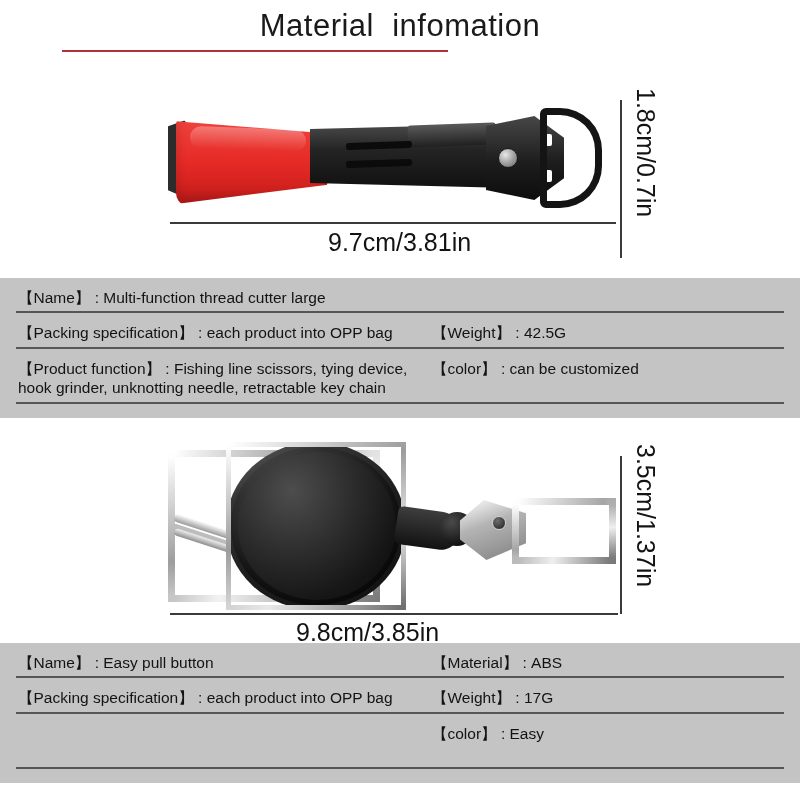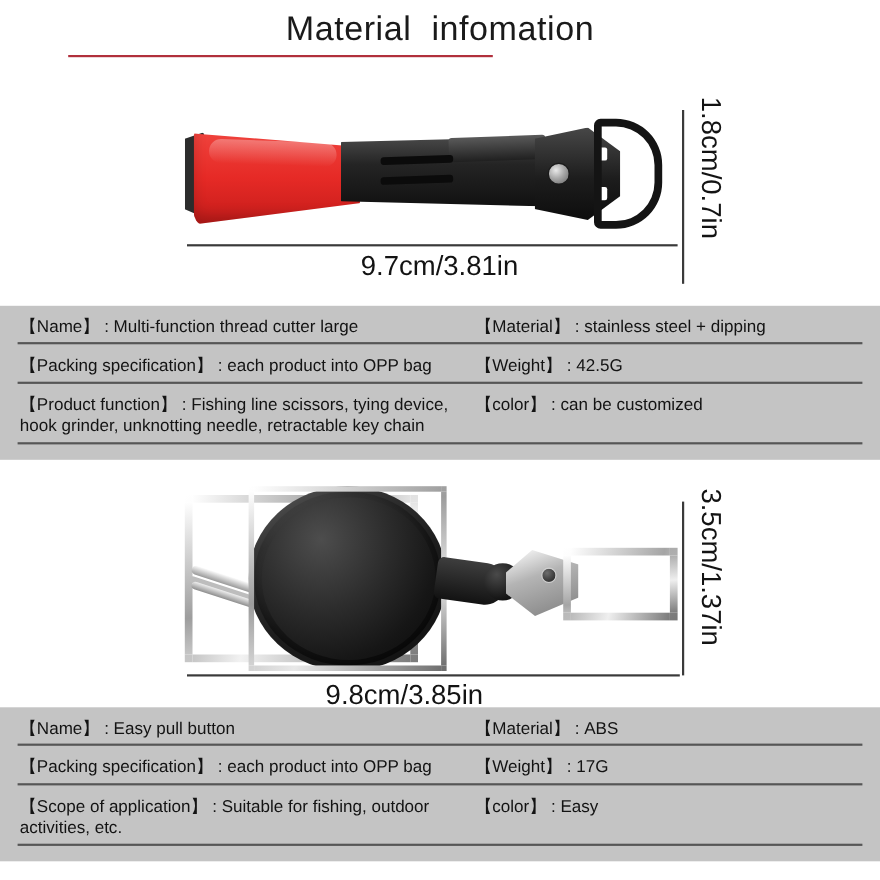--- a/index.html
+++ b/index.html
@@ -316,21 +316,20 @@
   <div class="dim-label-h" style="left:328px; top:158px;">9.7cm/3.81in</div>
 
   <div class="dim-vline" style="left:620px; top:30px; height:158px;"></div>
   <div class="dim-label-v" style="left:660px; top:18px;">1.8cm/0.7in</div>
 </div>
 
 <div class="spec-table spec1">
 
   <div class="spec-row" style="height:35px;">
     <div class="spec-cell left" style="top:10px;"><span>【Name】</span><span> : </span><span>Multi-function thread cutter large</span></div>
-    <div class="spec-cell right" style="top:10px;"><span>【Material】</span><span> : </span><span>stainless steel + dipping</span></div>
     <div class="spec-row-sep" style="top:33px;"></div>
   </div>
 
   <div class="spec-row" style="height:36px;">
     <div class="spec-cell left" style="top:10px;"><span>【Packing specification】</span><span> : </span><span>each product into OPP bag</span></div>
     <div class="spec-cell right" style="top:10px;"><span>【Weight】</span><span> : </span><span>42.5G</span></div>
     <div class="spec-row-sep" style="top:34px;"></div>
   </div>
 
   <div class="spec-row" style="height:56px;padding-left:10px;">
@@ -371,18 +370,17 @@
     <div class="spec-row-sep" style="top:33px;"></div>
   </div>
 
   <div class="spec-row" style="height:36px;">
     <div class="spec-cell left" style="top:10px;"><span>【Packing specification】</span><span> : </span><span>each product into OPP bag</span></div>
     <div class="spec-cell right" style="top:10px;"><span>【Weight】</span><span> : </span><span>17G</span></div>
     <div class="spec-row-sep" style="top:34px;"></div>
   </div>
 
   <div class="spec-row" style="height:56px;">
-    <div class="spec-cell left" style="top:10px; width:400px;"><span>【Scope of application】</span><span> : </span><span>Suitable for fishing, outdoor activities, etc.</span></div>
     <div class="spec-cell right" style="top:10px;"><span>【color】</span><span> : </span><span>Easy</span></div>
     <div class="spec-row-sep" style="top:53px;"></div>
   </div>
 
 </div>
 
 </body></html>

